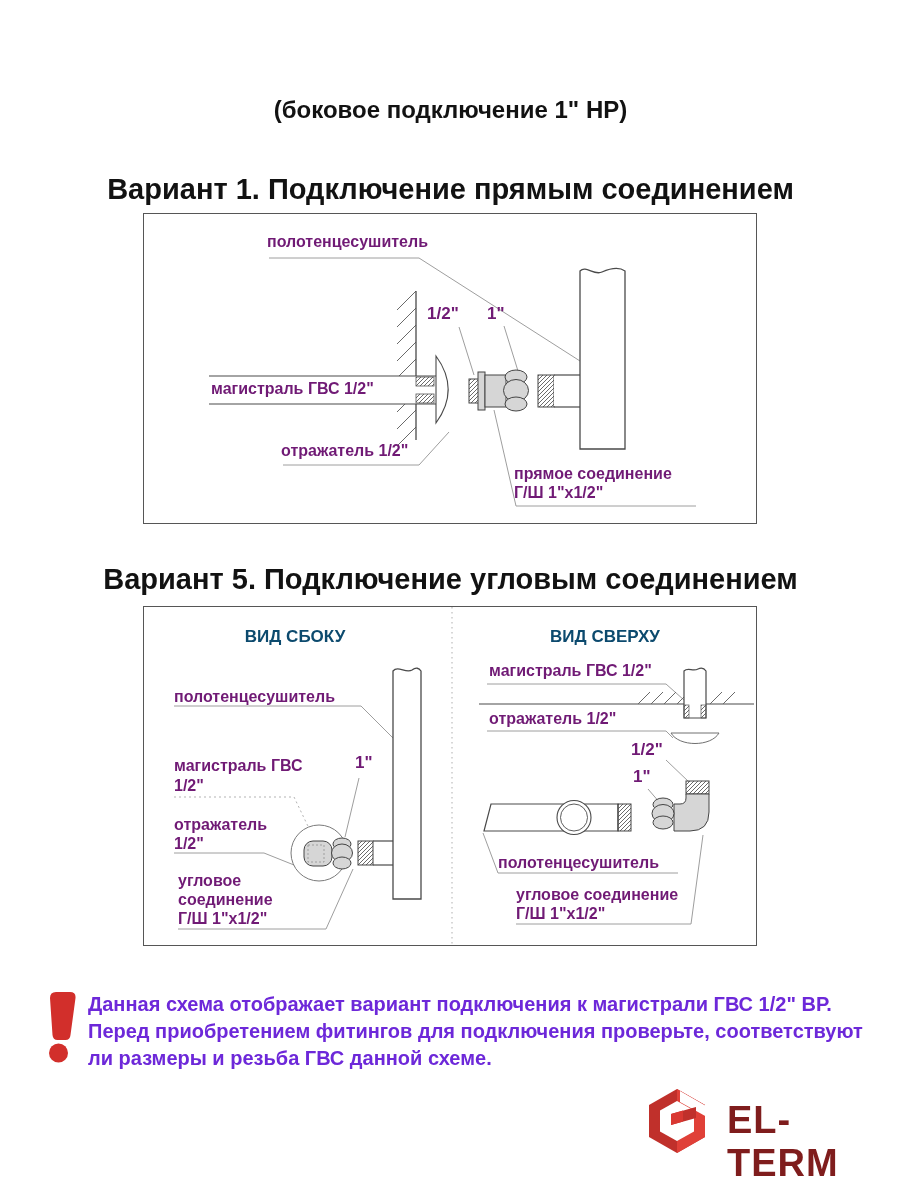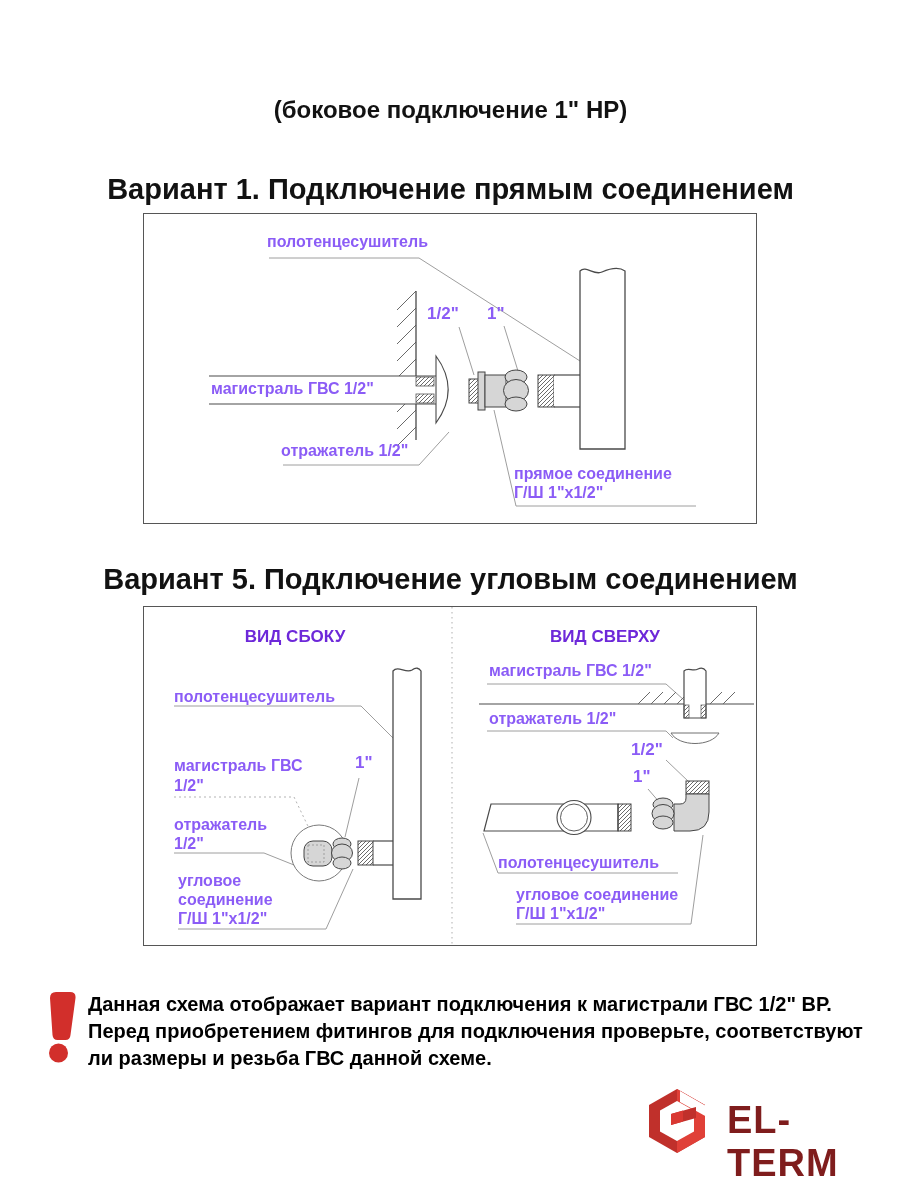--- a/index.html
+++ b/index.html
@@ -6,24 +6,24 @@
   #page{position:relative;width:901px;height:1201px;background:#fff;overflow:hidden;
         font-family:"Liberation Sans",sans-serif;color:#1d1d1d;}
   .abs{position:absolute;}
   .center{left:0;width:901px;text-align:center;}
   .title1{top:62px;font-size:27px;font-weight:700;letter-spacing:.3px;color:#121212;}
   .title2{top:96px;font-size:24px;font-weight:600;color:#121212;}
   .vh{font-size:29px;font-weight:700;color:#121212;}
   .dbox{position:absolute;left:143px;width:612px;border:1.6px solid #565656;background:#fff;}
   #box1{top:213px;height:309px;}
   #box2{top:606px;height:338px;}
-  .lbl{position:absolute;font-size:16px;font-weight:600;white-space:nowrap;color:#8b5cf6;line-height:18px;}
+  .lbl{position:absolute;font-size:16px;font-weight:600;white-space:nowrap;color:#701a75;line-height:18px;}
   .sz{font-size:17px;}
-  .viewtitle{position:absolute;width:160px;text-align:center;font-size:17px;font-weight:700;color:#6d28d9;}
-  .warnline{position:absolute;left:88px;font-size:20px;font-weight:600;color:#000000;white-space:nowrap;}
+  .viewtitle{position:absolute;width:160px;text-align:center;font-size:17px;font-weight:700;color:#0c4a6e;}
+  .warnline{position:absolute;left:88px;font-size:20px;font-weight:600;color:#6d28d9;white-space:nowrap;}
   .logotext{position:absolute;left:727px;top:1099px;font-size:38px;font-weight:700;
             letter-spacing:1px;color:#7f1d1d;}
   svg{display:block;}
 </style>
 </head>
 <body>
 
 <div id="page">
 
   <div class="abs center title2">(боковое подключение 1" НР)</div>

